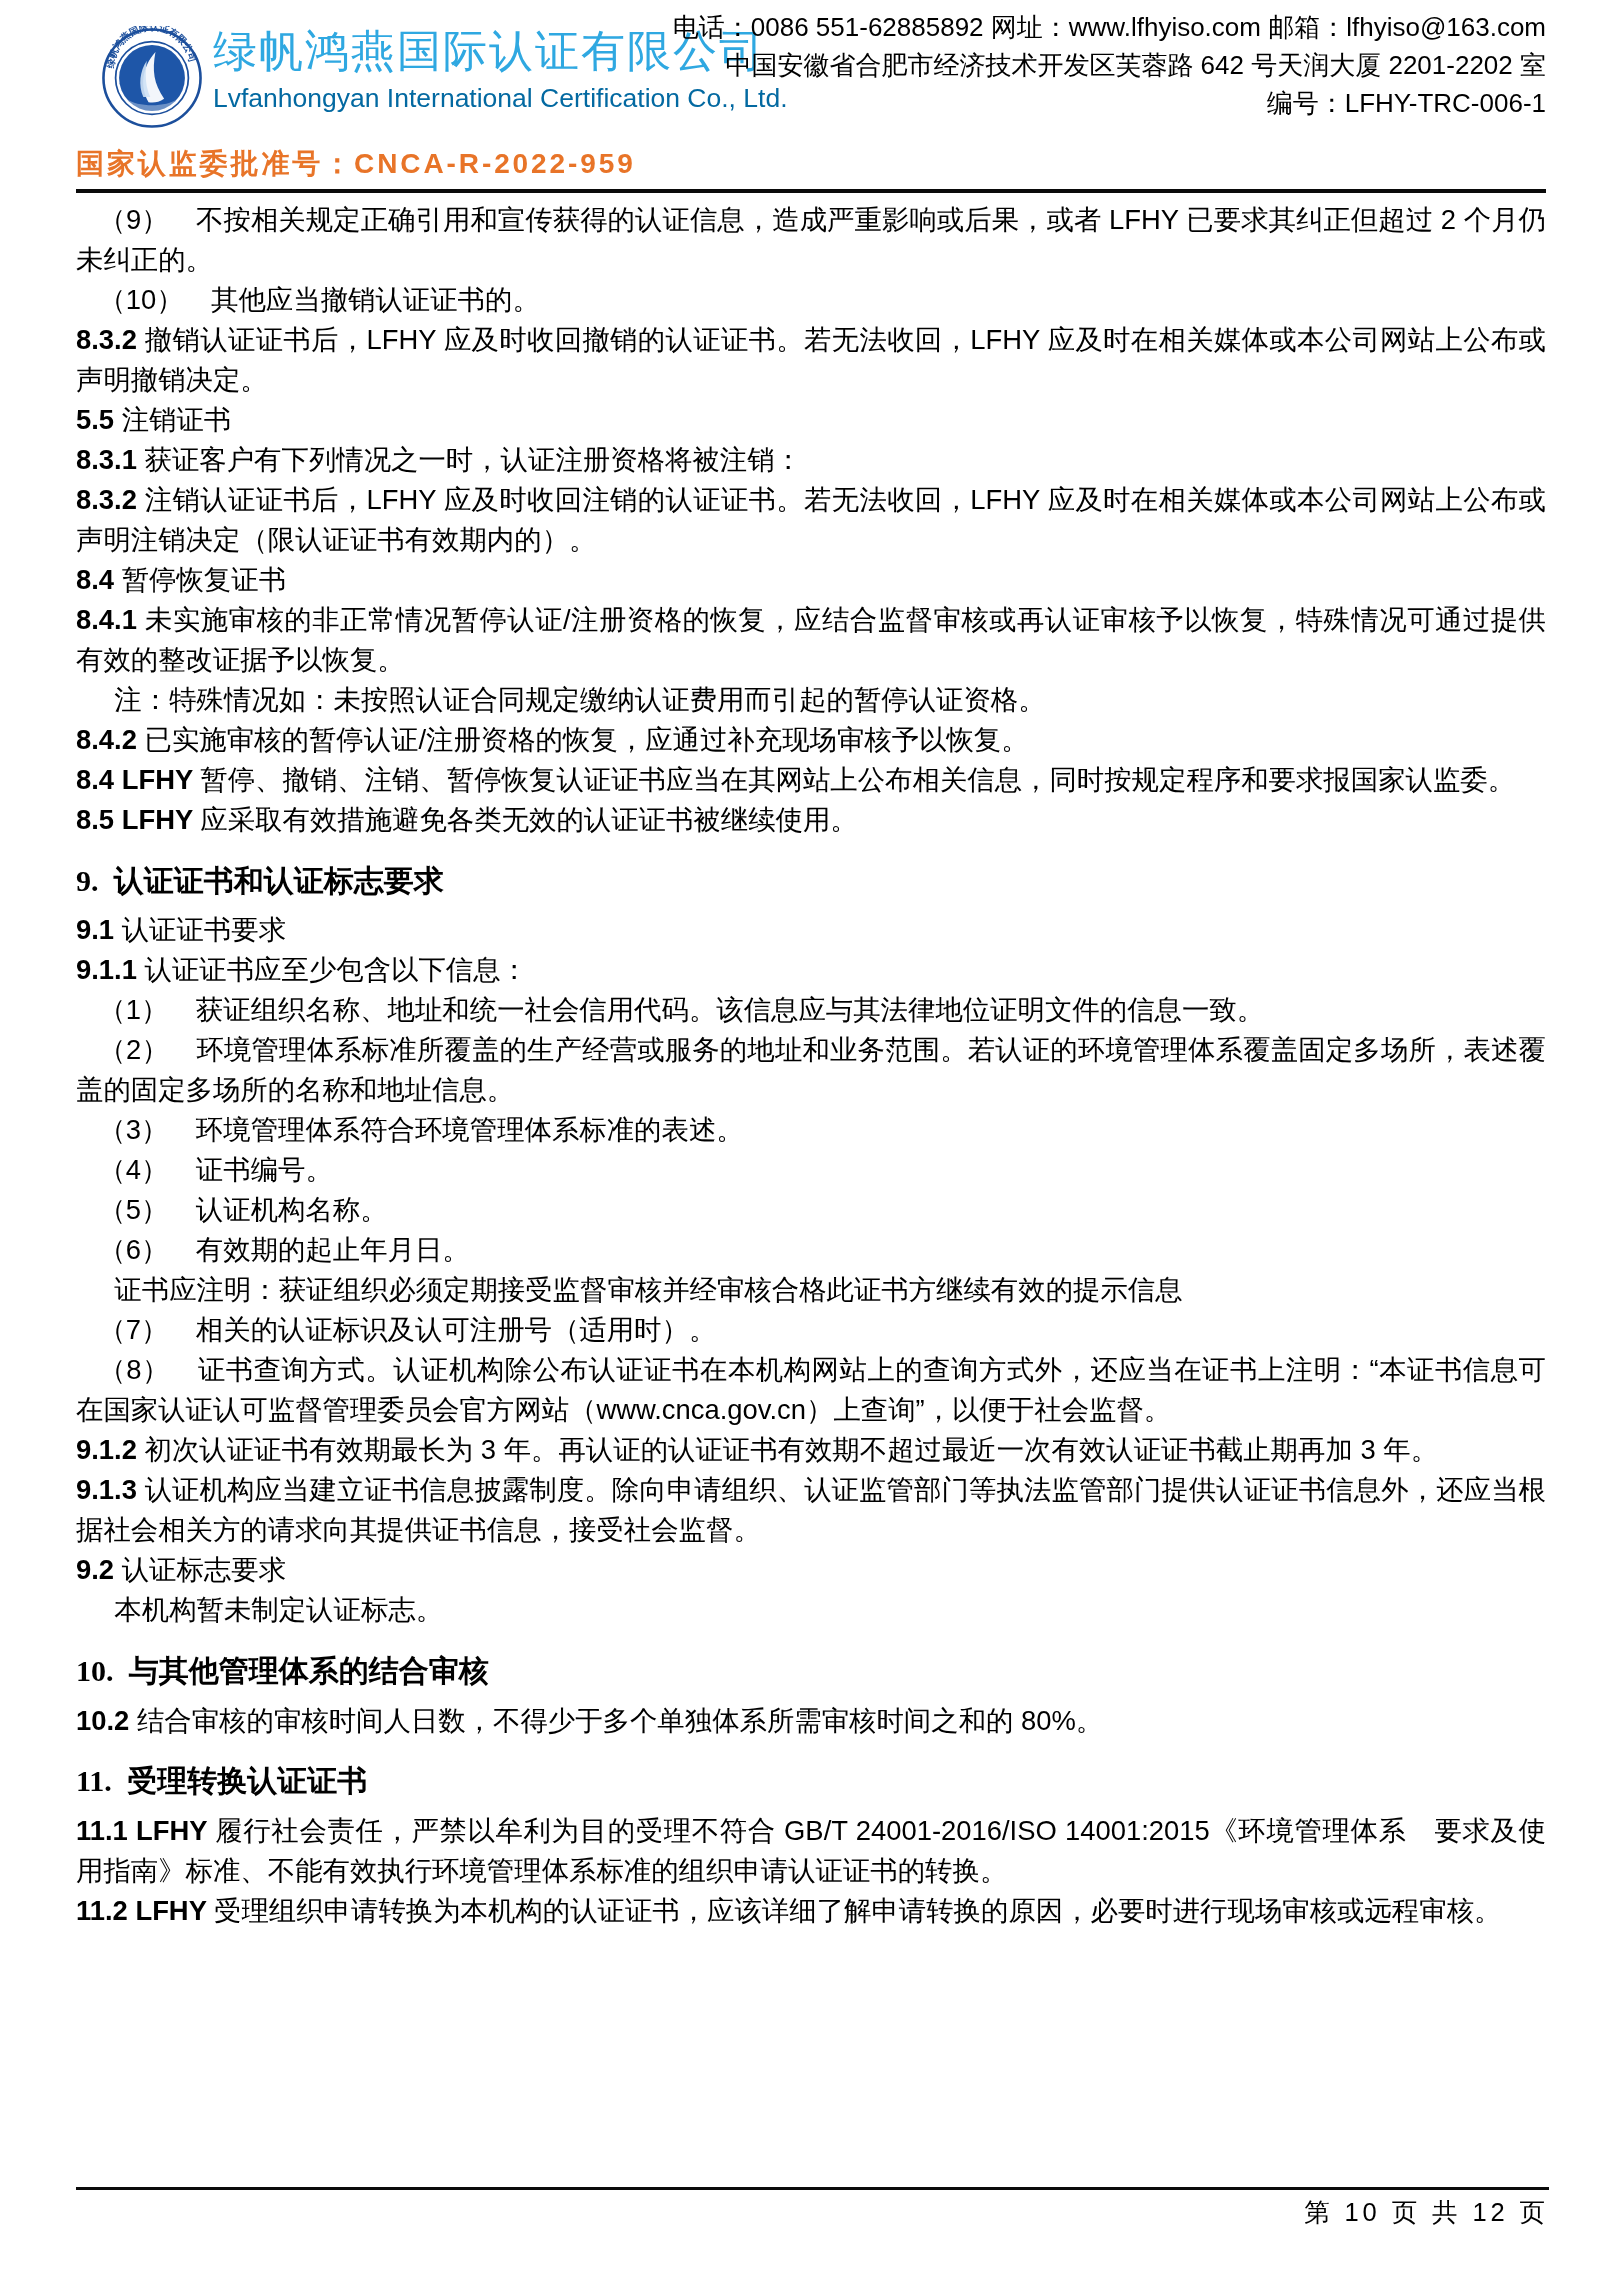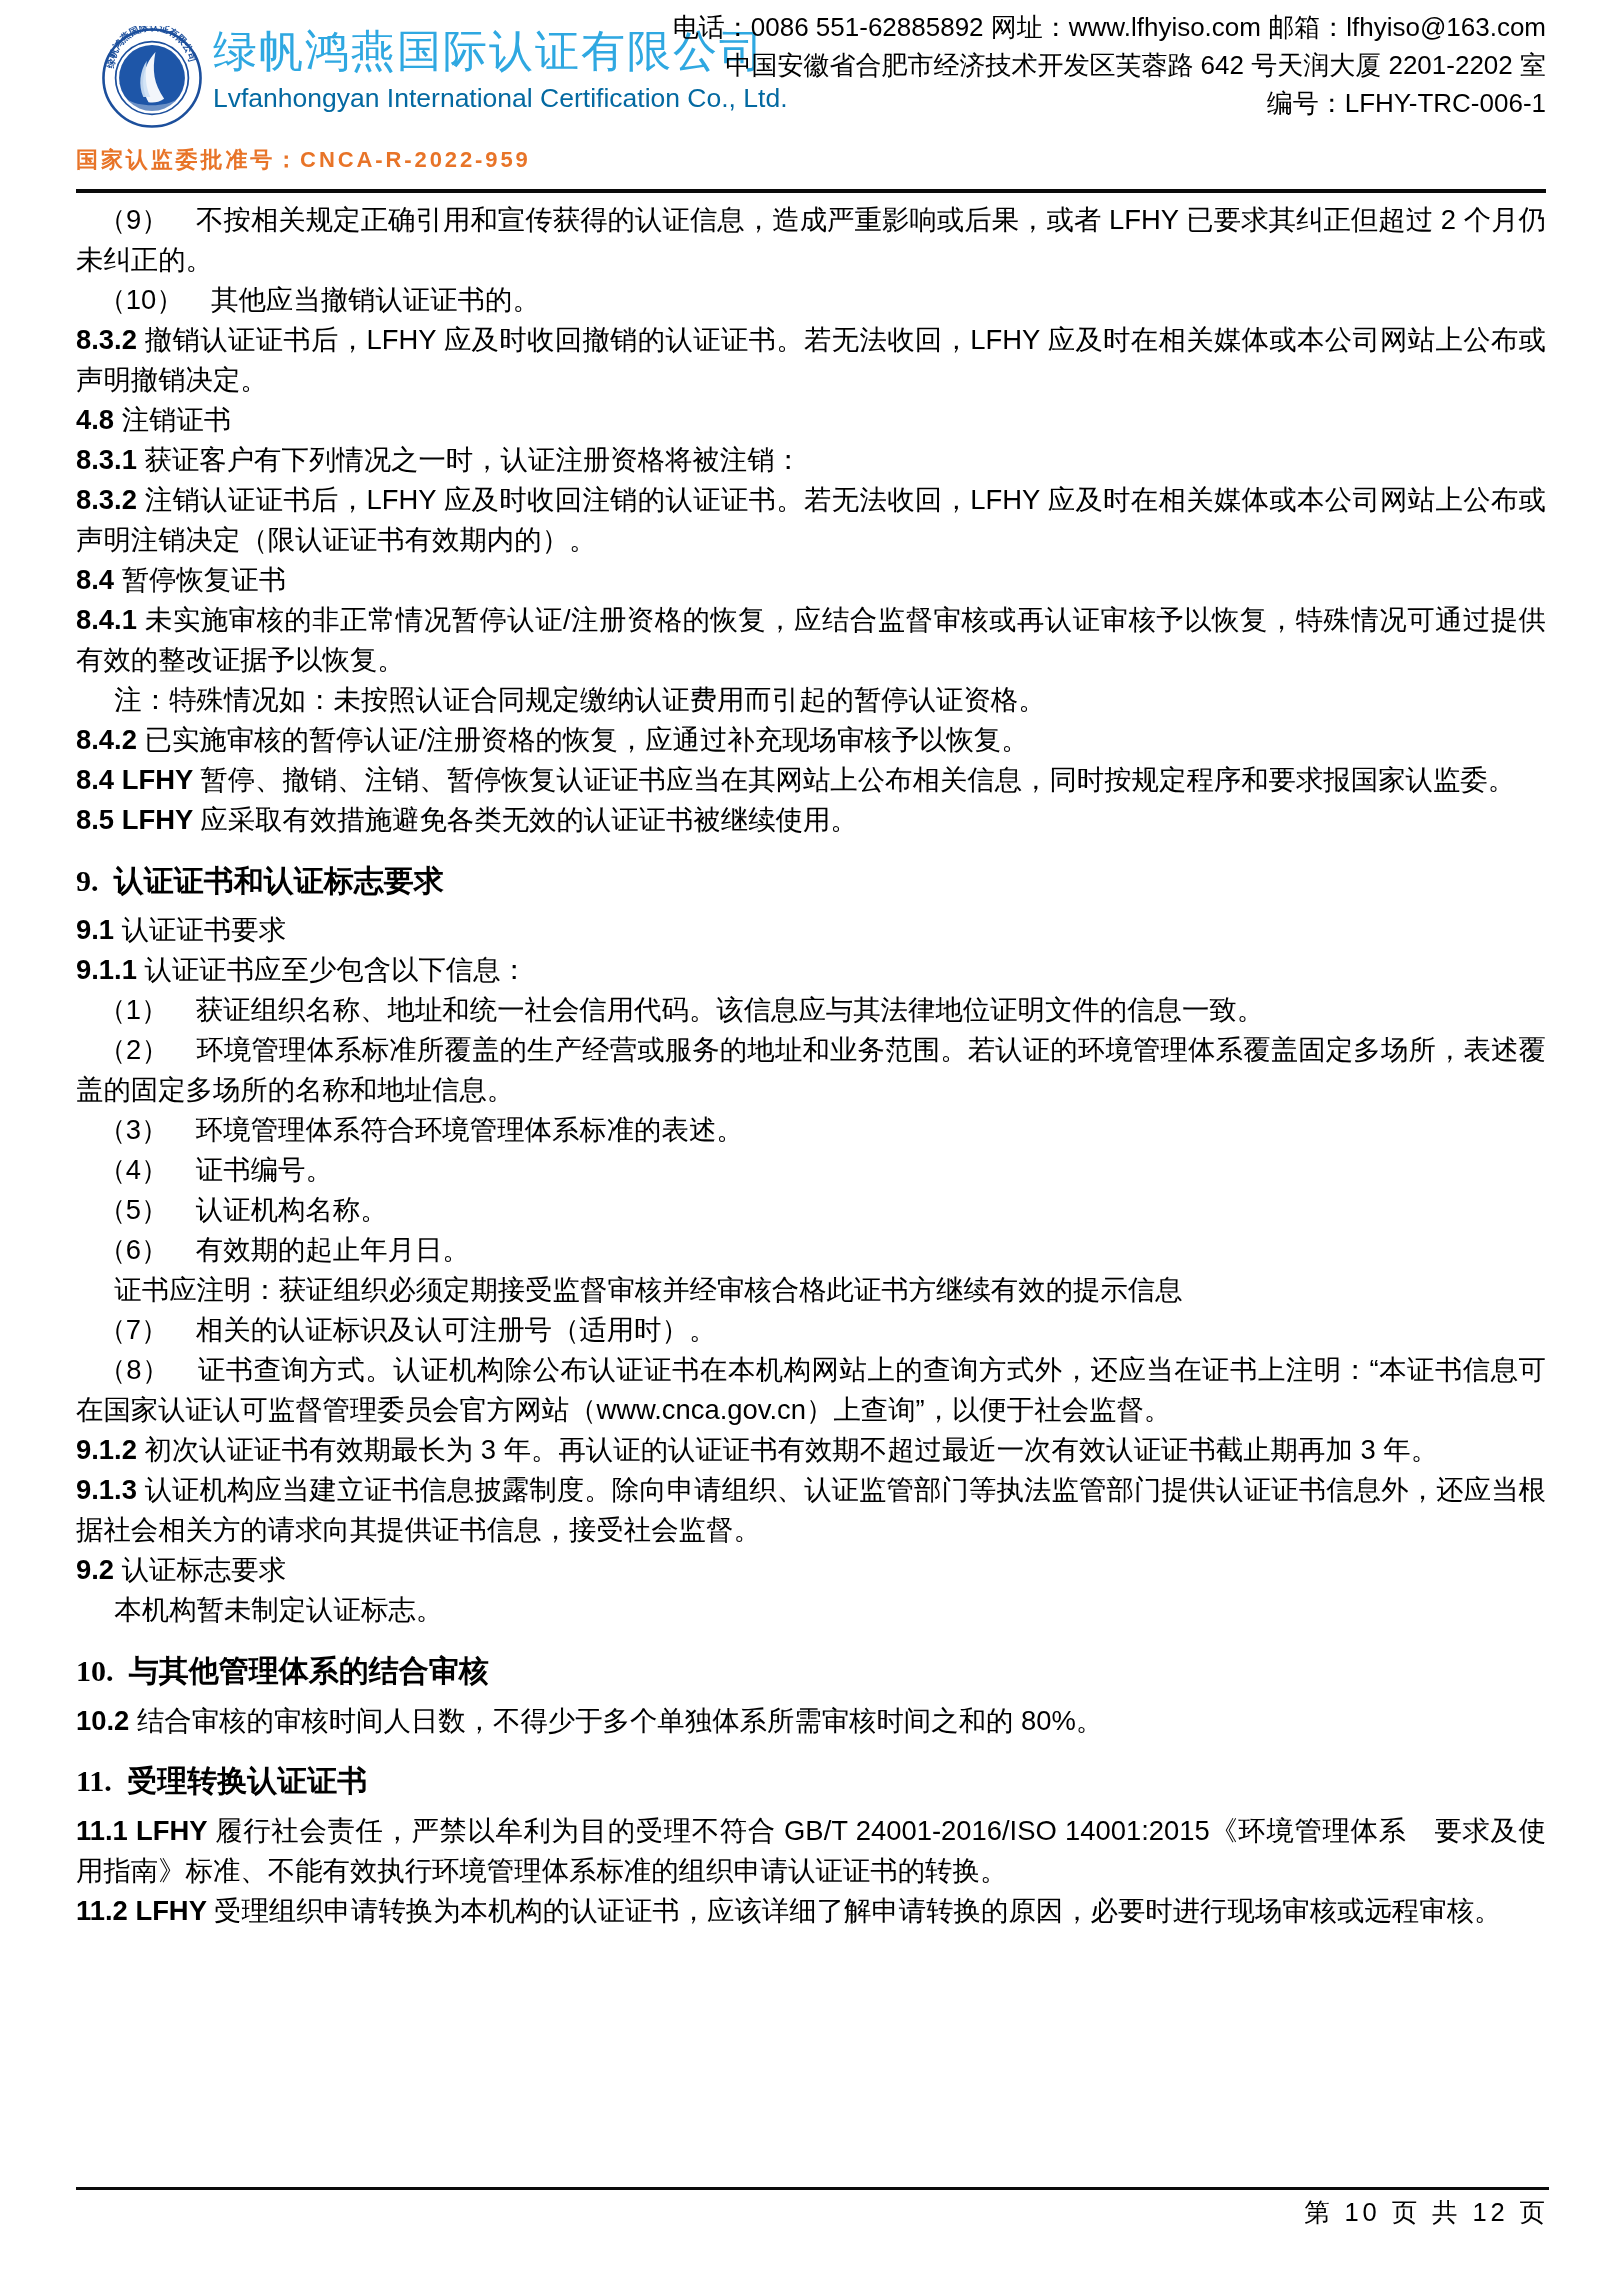--- a/index.html
+++ b/index.html
@@ -25,21 +25,21 @@
   }
   .brand { position: absolute; left: 137px; top: 21.6px; white-space: nowrap; }
   .brand-cn {
     font-size: 44px; letter-spacing: 2px; font-weight: 400;
   }
   .brand-en {
     font-size: 26.5px; margin-top: 2px; font-weight: 400;
   }
   .approval {
     position: absolute; left: 0px; top: 145px;
-    font-size: 22px; letter-spacing: 2.9px; font-weight: 600;
+    font-size: 28px; letter-spacing: 2.9px; font-weight: 600;
   }
   .contact {
     position: absolute; right: 0; top: 7.8px; text-align: right;
     font-size: 26px; line-height: 38px; white-space: nowrap;
   }
   
   .doc-body {
     position: absolute; left: 76px; right: 75px; top: 200px; bottom: 108px;
     font-size: 27.4px; line-height: 40px; text-align: justify;
     overflow: hidden;
@@ -101,21 +101,21 @@
       <div>编号：LFHY-TRC-006-1</div>
     </div>
 
     <div class="header-rule"></div>
   </div>
 
   <div class="doc-body">
       <p class="para item">（9）　不按相关规定正确引用和宣传获得的认证信息，造成严重影响或后果，或者 LFHY 已要求其纠正但超过 2 个月仍未纠正的。</p>
       <p class="para item">（10）　其他应当撤销认证证书的。</p>
       <p class="para plain"><b>8.3.2 </b>撤销认证证书后，LFHY 应及时收回撤销的认证证书。若无法收回，LFHY 应及时在相关媒体或本公司网站上公布或声明撤销决定。</p>
-      <p class="para plain"><b>4.8 </b>注销证书</p>
+      <p class="para plain"><b>5.5 </b>注销证书</p>
       <p class="para plain"><b>8.3.1 </b>获证客户有下列情况之一时，认证注册资格将被注销：</p>
       <p class="para plain"><b>8.3.2 </b>注销认证证书后，LFHY 应及时收回注销的认证证书。若无法收回，LFHY 应及时在相关媒体或本公司网站上公布或声明注销决定（限认证证书有效期内的）。</p>
       <p class="para plain"><b>8.4 </b>暂停恢复证书</p>
       <p class="para plain"><b>8.4.1 </b>未实施审核的非正常情况暂停认证/注册资格的恢复，应结合监督审核或再认证审核予以恢复，特殊情况可通过提供有效的整改证据予以恢复。</p>
       <p class="para note">注：特殊情况如：未按照认证合同规定缴纳认证费用而引起的暂停认证资格。</p>
       <p class="para plain"><b>8.4.2 </b>已实施审核的暂停认证/注册资格的恢复，应通过补充现场审核予以恢复。</p>
       <p class="para plain"><b>8.4 LFHY </b>暂停、撤销、注销、暂停恢复认证证书应当在其网站上公布相关信息，同时按规定程序和要求报国家认监委。</p>
       <p class="para plain"><b>8.5 LFHY </b>应采取有效措施避免各类无效的认证证书被继续使用。</p>
       <p class="para heading"><b>9. </b>认证证书和认证标志要求</p>
       <p class="para plain"><b>9.1 </b>认证证书要求</p>

